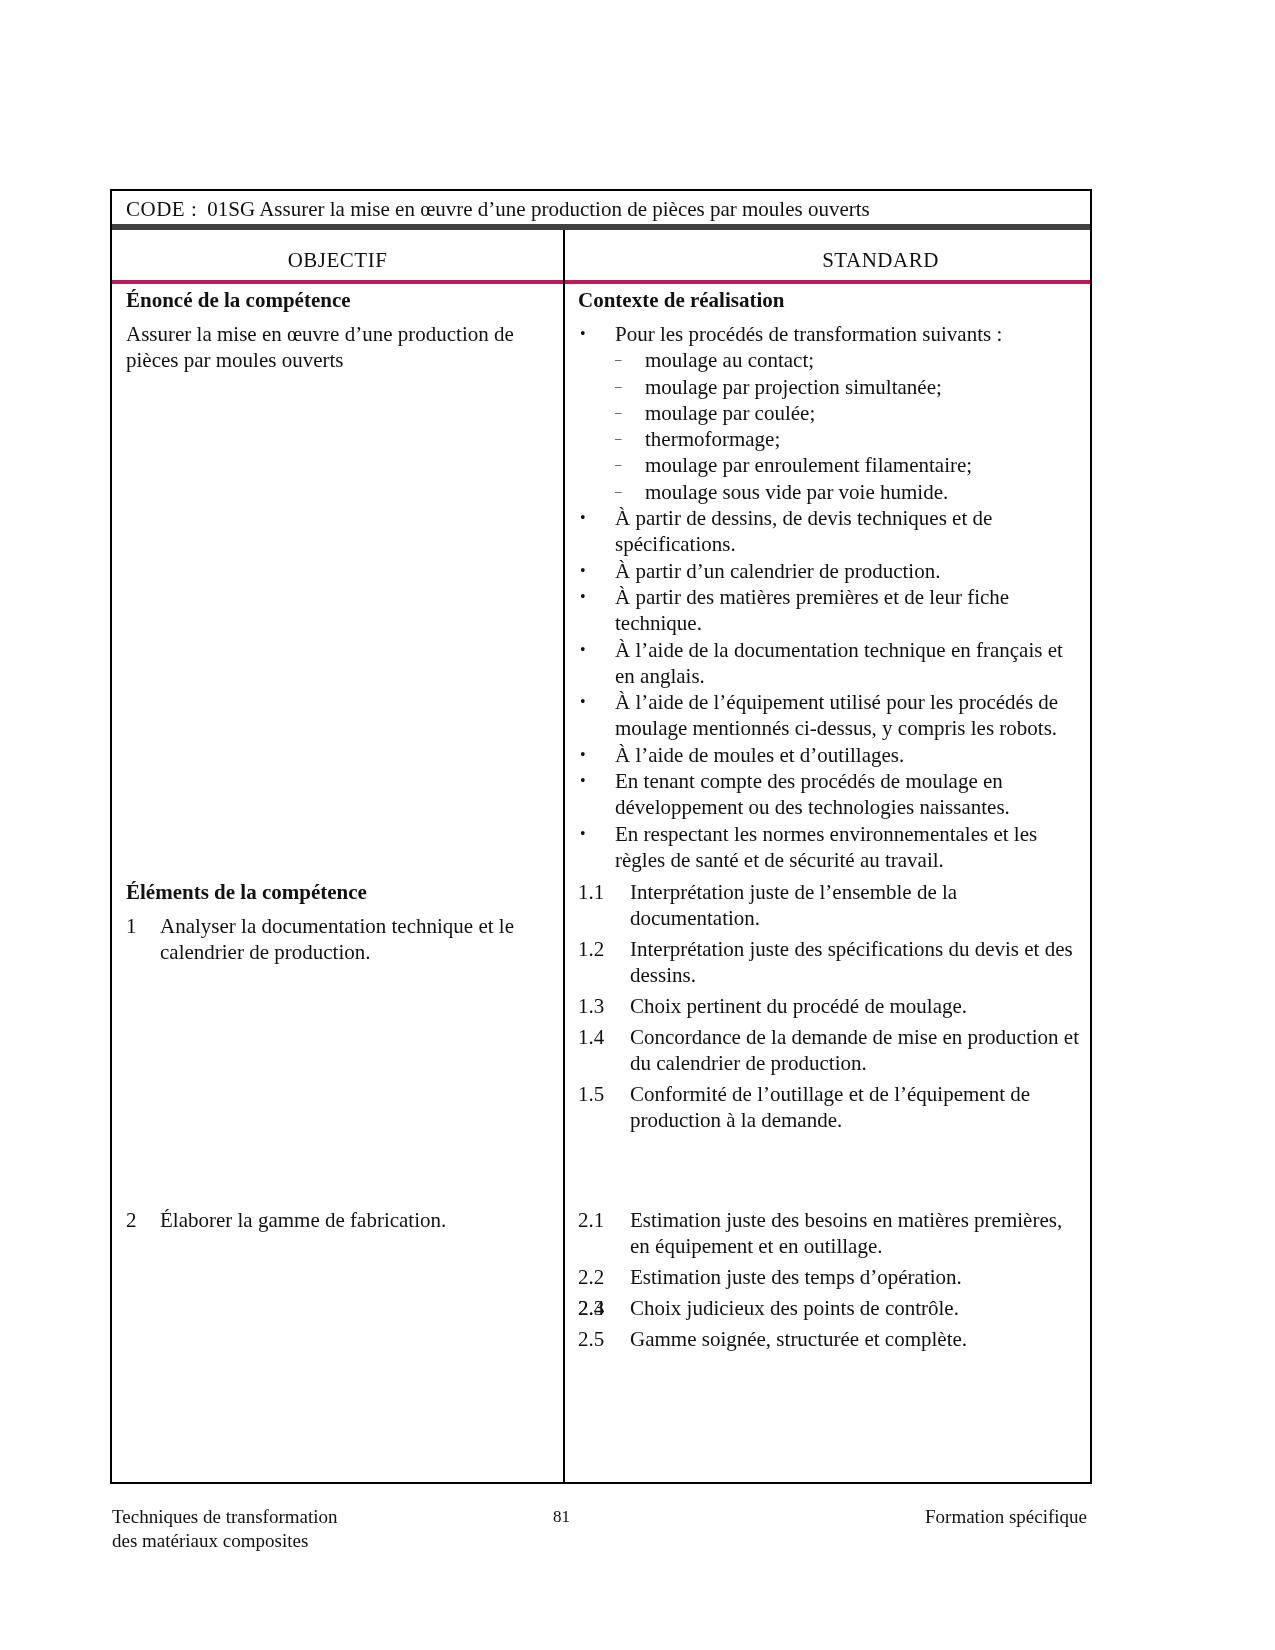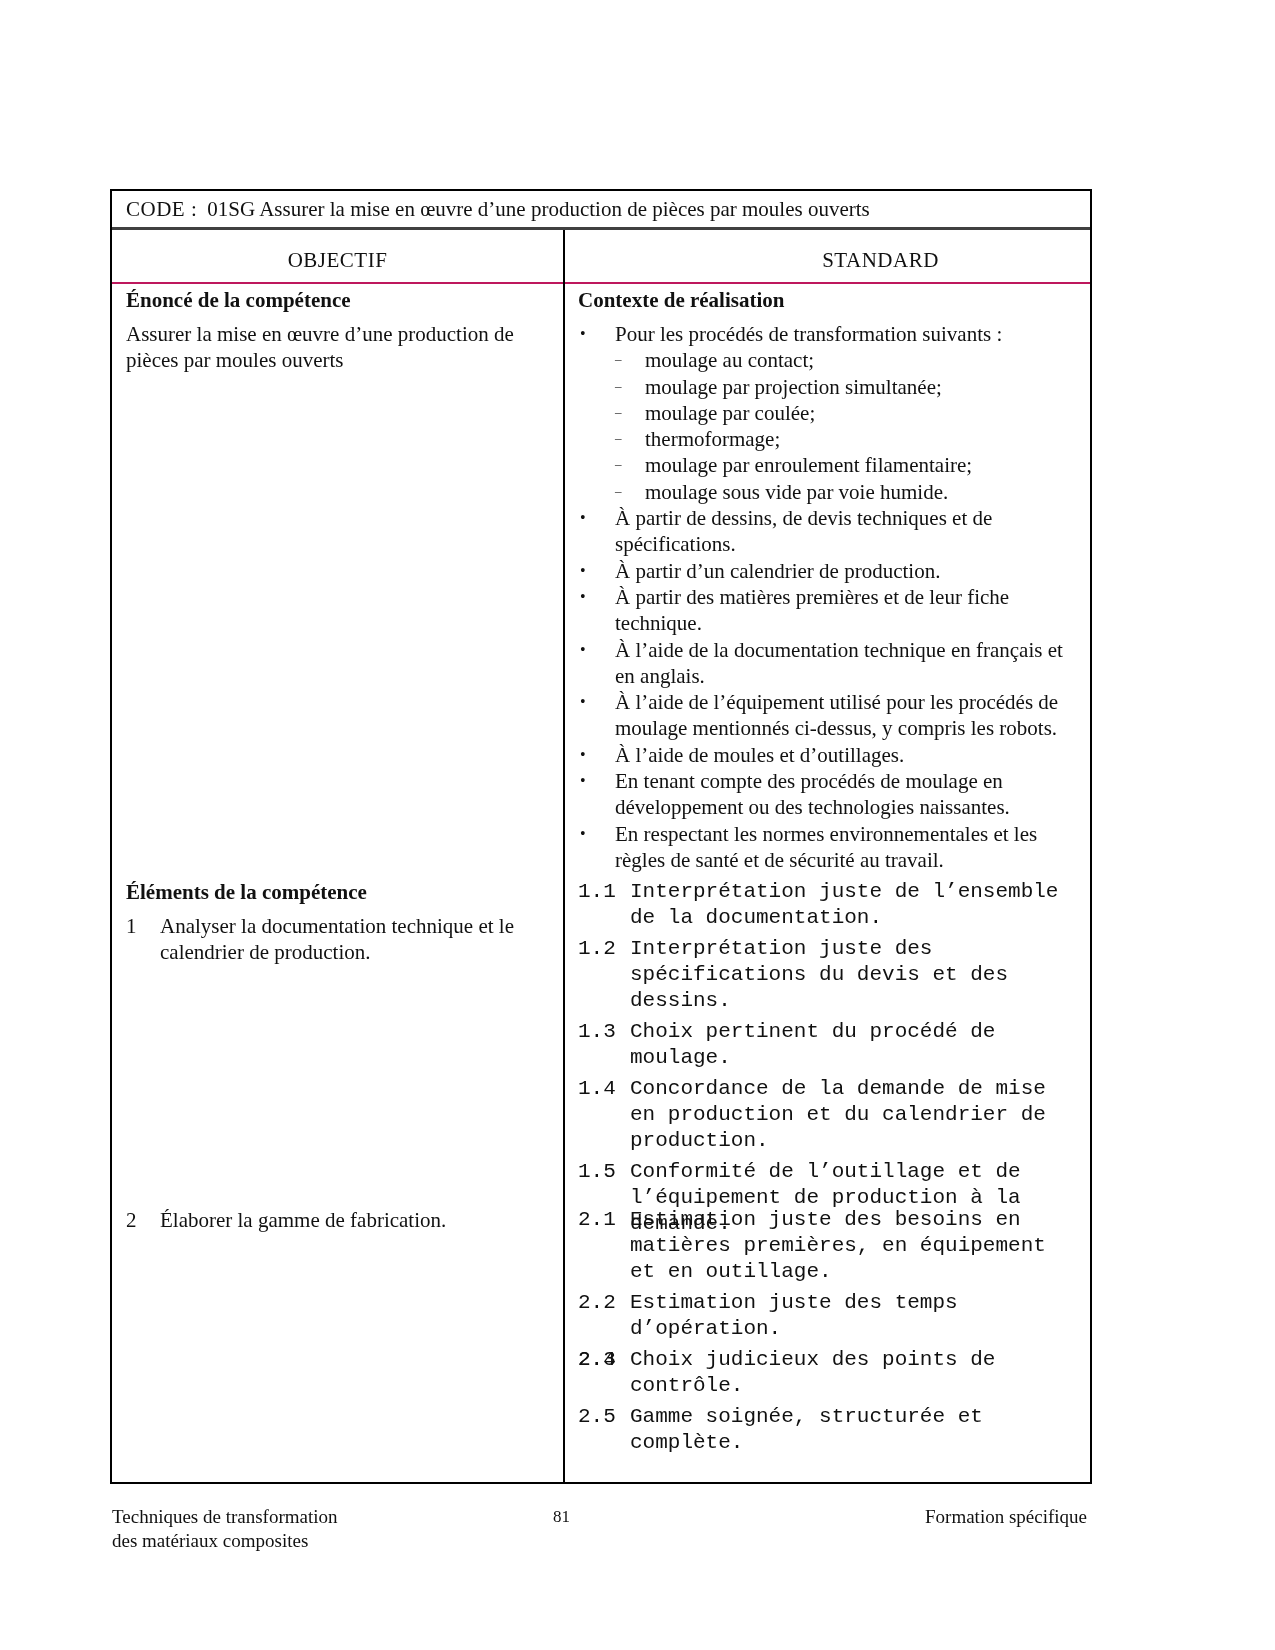--- a/index.html
+++ b/index.html
@@ -3,26 +3,26 @@
 <meta charset="utf-8">
 <style>
   html, body { margin: 0; padding: 0; background: #ffffff; }
   body { width: 1275px; height: 1650px; position: relative; overflow: hidden;
          font-family: "DejaVu Serif", "Liberation Serif", serif; color: #111; }
   .page { position: absolute; left: 0; top: 0; width: 1275px; height: 1650px; }
 
   .frame { position: absolute; left: 110px; top: 189px; width: 982px; height: 1295px;
            border: 2px solid #000; box-sizing: border-box; }
   .code-row { position: absolute; left: 0; top: 0; right: 0; height: 39px;
-              border-bottom: 3px solid #404040; box-sizing: border-box;
+              border-bottom: 6px solid #404040; box-sizing: border-box;
               font-family: "Liberation Serif", serif; font-size: 21px; line-height: 36px; padding-left: 14px; white-space: nowrap; }
   .code-row .code-label { letter-spacing: 0.5px; margin-right: 10px; }
   .col-divider { position: absolute; left: 451px; top: 39px; bottom: 0; width: 2px; background: #000; }
   .head-row { position: absolute; left: 0; right: 0; top: 39px; height: 54px;
-              border-bottom: 2px solid #be185d; box-sizing: border-box; }
+              border-bottom: 4px solid #be185d; box-sizing: border-box; }
   .head-cell { position: absolute; top: 18px; font-family: "Liberation Serif", serif;
                font-size: 21px; letter-spacing: 0.5px; text-align: center; }
   .head-left { left: 0; width: 451px; }
   .head-right { left: 453px; width: 631px; }
 
   .left-col { position: absolute; left: 14px; top: 96px; width: 425px; }
   .right-col { position: absolute; left: 466px; top: 96px; width: 505px; }
 
   .sec-title { font-family: "Liberation Serif", serif; font-weight: bold; font-size: 21px;
                line-height: 26px; height: 34px; }
@@ -31,21 +31,21 @@
   ul.ctx { list-style: none; margin: 0; padding: 0; font-family: "Liberation Serif", serif; font-size: 21px; line-height: 26.3px; }
   ul.ctx > li { position: relative; padding-left: 37px; }
   ul.ctx > li .bullet { position: absolute; left: 2px; top: 0; font-size: 16px; }
   ul.sub { list-style: none; margin: 0; padding: 0; }
   ul.sub li { position: relative; padding-left: 30px; }
   ul.sub li .dash { position: absolute; left: 0; top: -1px; font-size: 13px; }
 
   .elem { position: relative; padding-left: 34px; font-family: "Liberation Serif", serif; font-size: 21px; line-height: 26px; }
   .elem .num { position: absolute; left: 0; top: 0; }
 
-  .crit { position: relative; padding-left: 52px; font-family: Liberation Mono, monospace; font-size: 21px; line-height: 26px; margin-bottom: 5px; }
+  .crit { position: relative; padding-left: 52px; font-family: Liberation Serif, serif; font-size: 21px; line-height: 26px; margin-bottom: 5px; }
   .crit .num { position: absolute; left: 0; top: 0; }
 
   .footer-left { position: absolute; left: 112px; top: 1505px; font-family: "Liberation Serif", serif; font-size: 19px; line-height: 24px; }
   .footer-center { position: absolute; left: 553px; top: 1505px; font-family: "Liberation Serif", serif; font-size: 17px; line-height: 24px; }
   .footer-right { position: absolute; right: 188px; top: 1505px; font-family: "Liberation Serif", serif; font-size: 19px; line-height: 24px; }
 </style>
 </head>
 <body>
 
 <div class="page">

